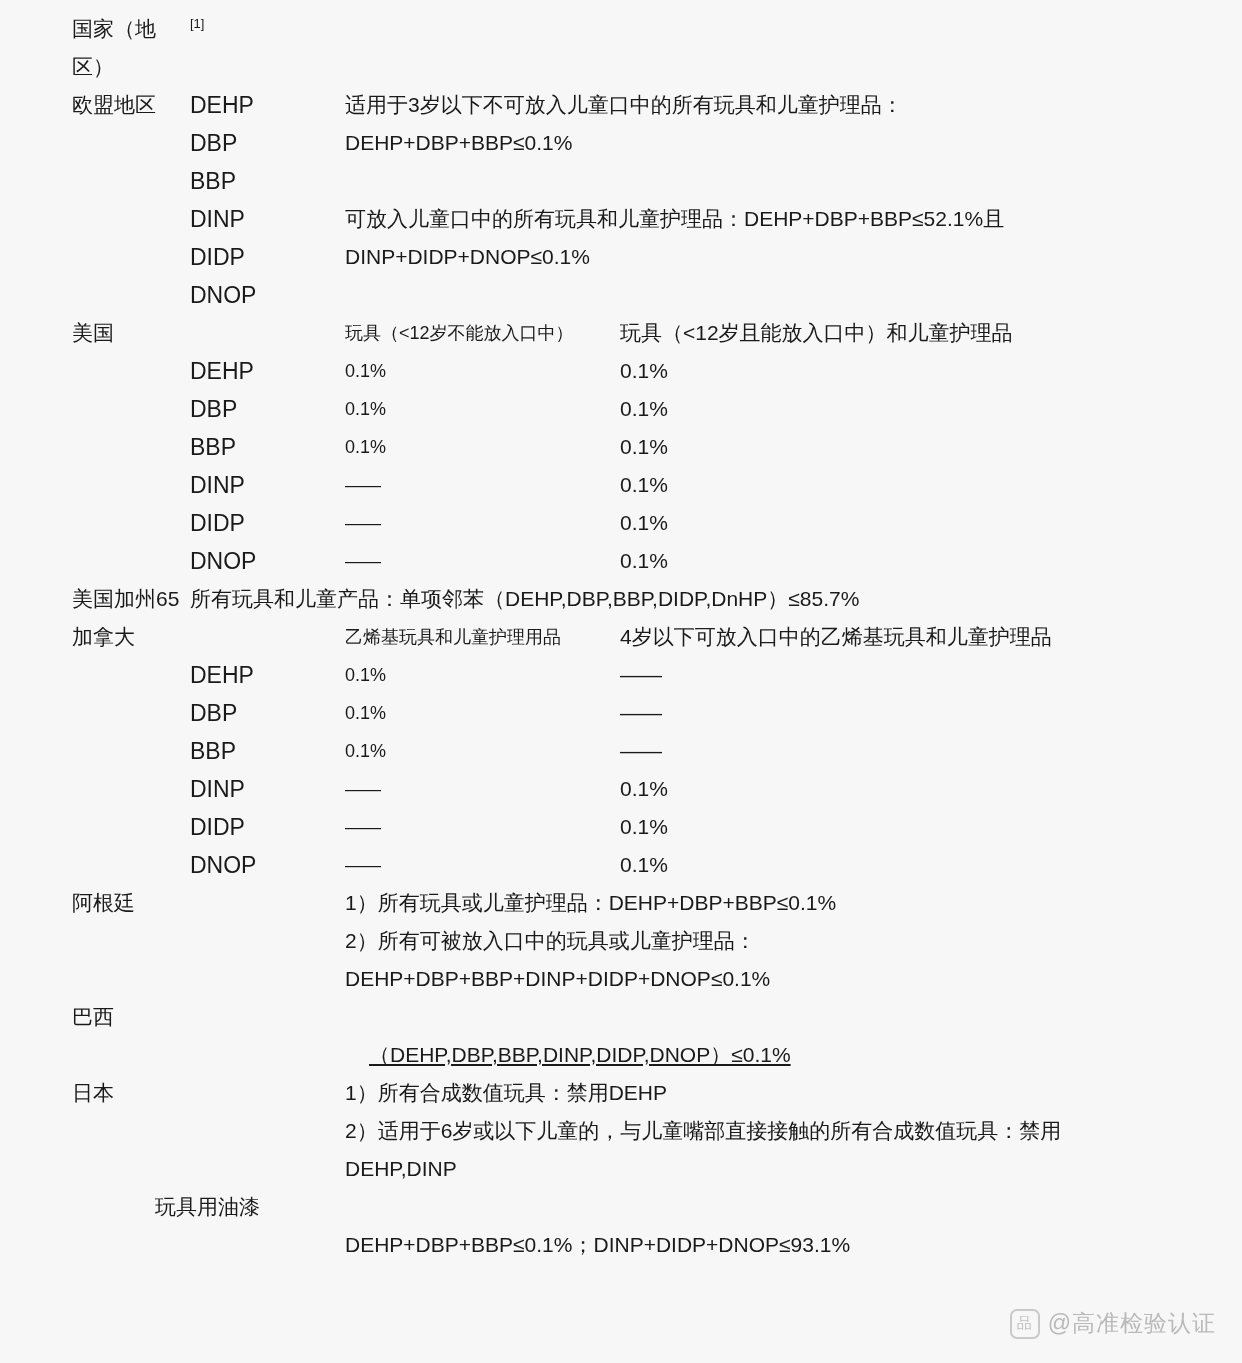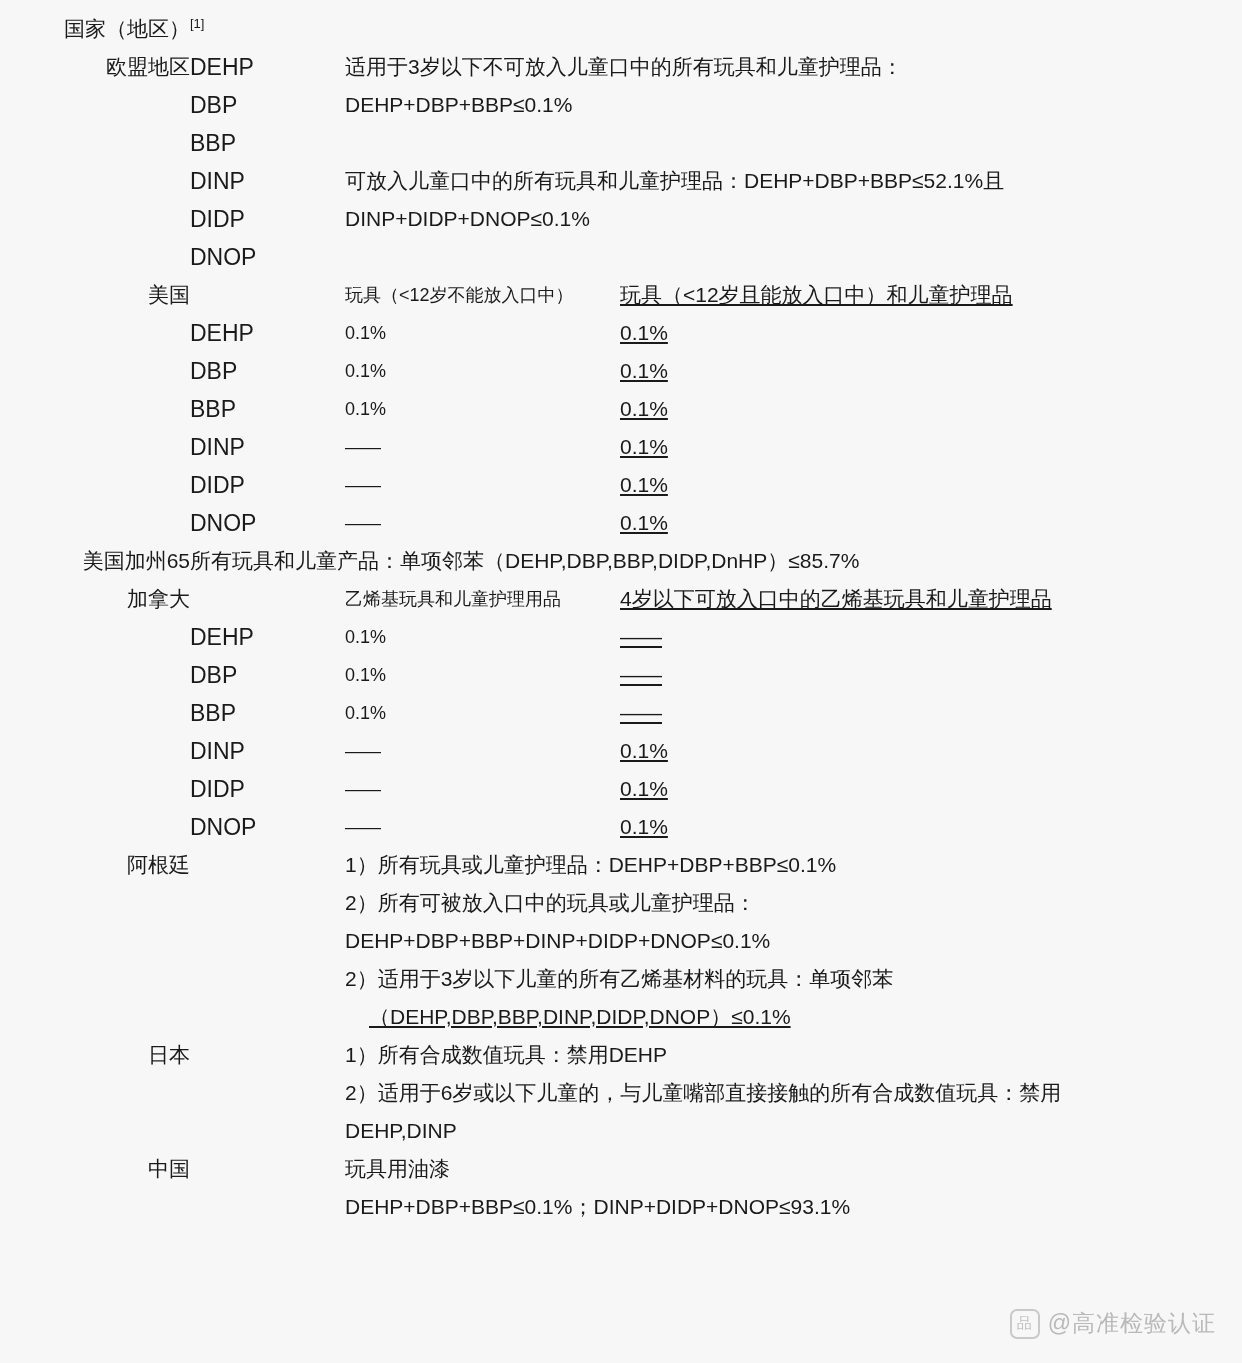--- a/index.html
+++ b/index.html
@@ -20,25 +20,24 @@
   }
   .row{
     display:flex;
     align-items:flex-start;
     width:1242px;
     box-sizing:border-box;
   }
   .col-country{
     width:190px;
     min-width:190px;
-    padding-left:48px;
+    padding-left:72px;
     box-sizing:border-box;
     font-size:21px;
     line-height:38px;
-    text-align:right;
   }
   .col-sub{
     width:155px;
     min-width:155px;
     box-sizing:border-box;
     font-size:23px;
     line-height:38px;
   }
   .col-a{
     width:275px;
@@ -46,21 +45,20 @@
     box-sizing:border-box;
     font-size:18px;
     line-height:38px;
   }
   .col-b{
     flex:1;
     box-sizing:border-box;
     font-size:21px;
     line-height:38px;
     padding-right:20px;
-    text-decoration:underline;
   }
   .col-wide{
     flex:1;
     box-sizing:border-box;
     font-size:21px;
     line-height:38px;
     padding-right:30px;
   }
   .sup{
     font-size:13px;
@@ -236,26 +234,22 @@
     <div class="col-sub"></div>
     <div class="col-wide">2）所有可被放入口中的玩具或儿童护理品：</div>
   </div>
   <div class="row">
     <div class="col-country"></div>
     <div class="col-sub"></div>
     <div class="col-wide">DEHP+DBP+BBP+DINP+DIDP+DNOP≤0.1%</div>
   </div>
 
   <div class="row">
-    <div class="col-sub"></div>
-  </div>
-  <div class="row">
-    <div class="col-country"></div>
-    <div class="col-sub"></div>
-    <div class="col-wide">2）适用于3岁以下儿童的所有乙烯基材料的玩具：单项邻苯</div>
+    <div class="col-country">巴西</div>
+    <div class="col-sub"></div>
   </div>
   <div class="row">
     <div class="col-country"></div>
     <div class="col-sub"></div>
     <div class="col-wide pad-left-sm">（DEHP,DBP,BBP,DINP,DIDP,DNOP）≤0.1%</div>
   </div>
 
   <div class="row">
     <div class="col-country">日本</div>
     <div class="col-sub"></div>
@@ -266,21 +260,20 @@
     <div class="col-sub"></div>
     <div class="col-wide">2）适用于6岁或以下儿童的，与儿童嘴部直接接触的所有合成数值玩具：禁用</div>
   </div>
   <div class="row">
     <div class="col-country"></div>
     <div class="col-sub"></div>
     <div class="col-wide">DEHP,DINP</div>
   </div>
 
   <div class="row">
-    <div class="col-country">中国</div>
     <div class="col-sub"></div>
     <div class="col-wide">玩具用油漆</div>
   </div>
   <div class="row">
     <div class="col-country"></div>
     <div class="col-sub"></div>
     <div class="col-wide">DEHP+DBP+BBP≤0.1%；DINP+DIDP+DNOP≤93.1%</div>
   </div>
 
 </div>

